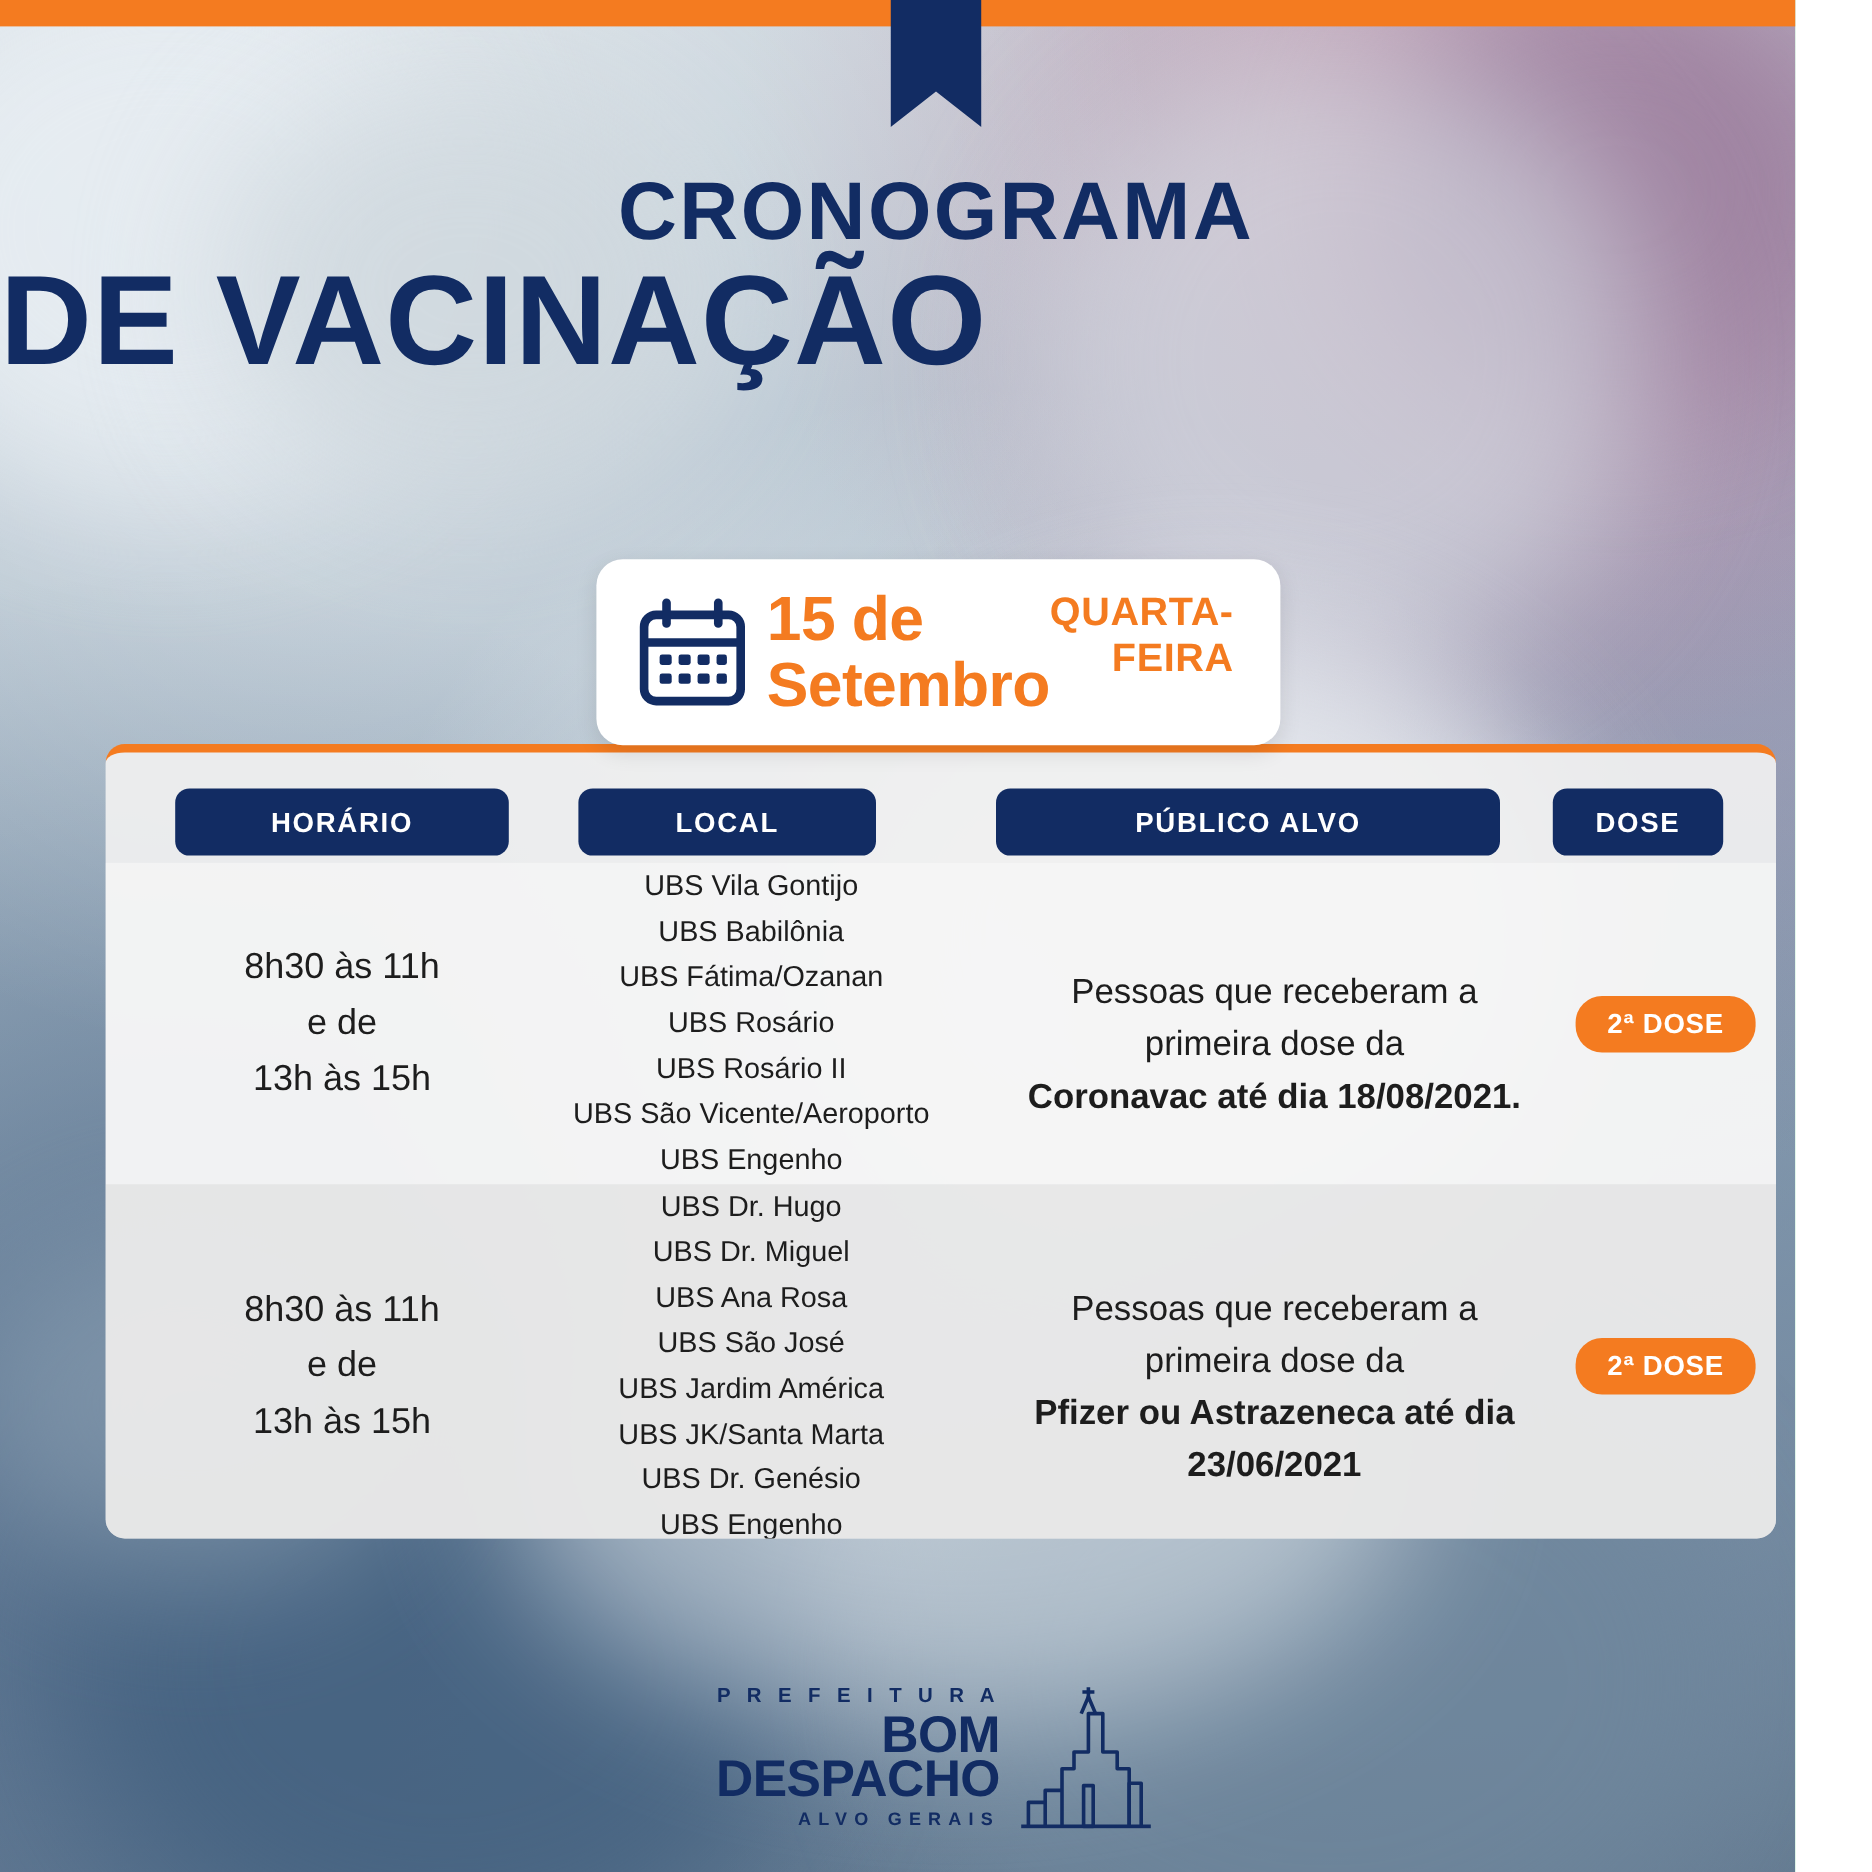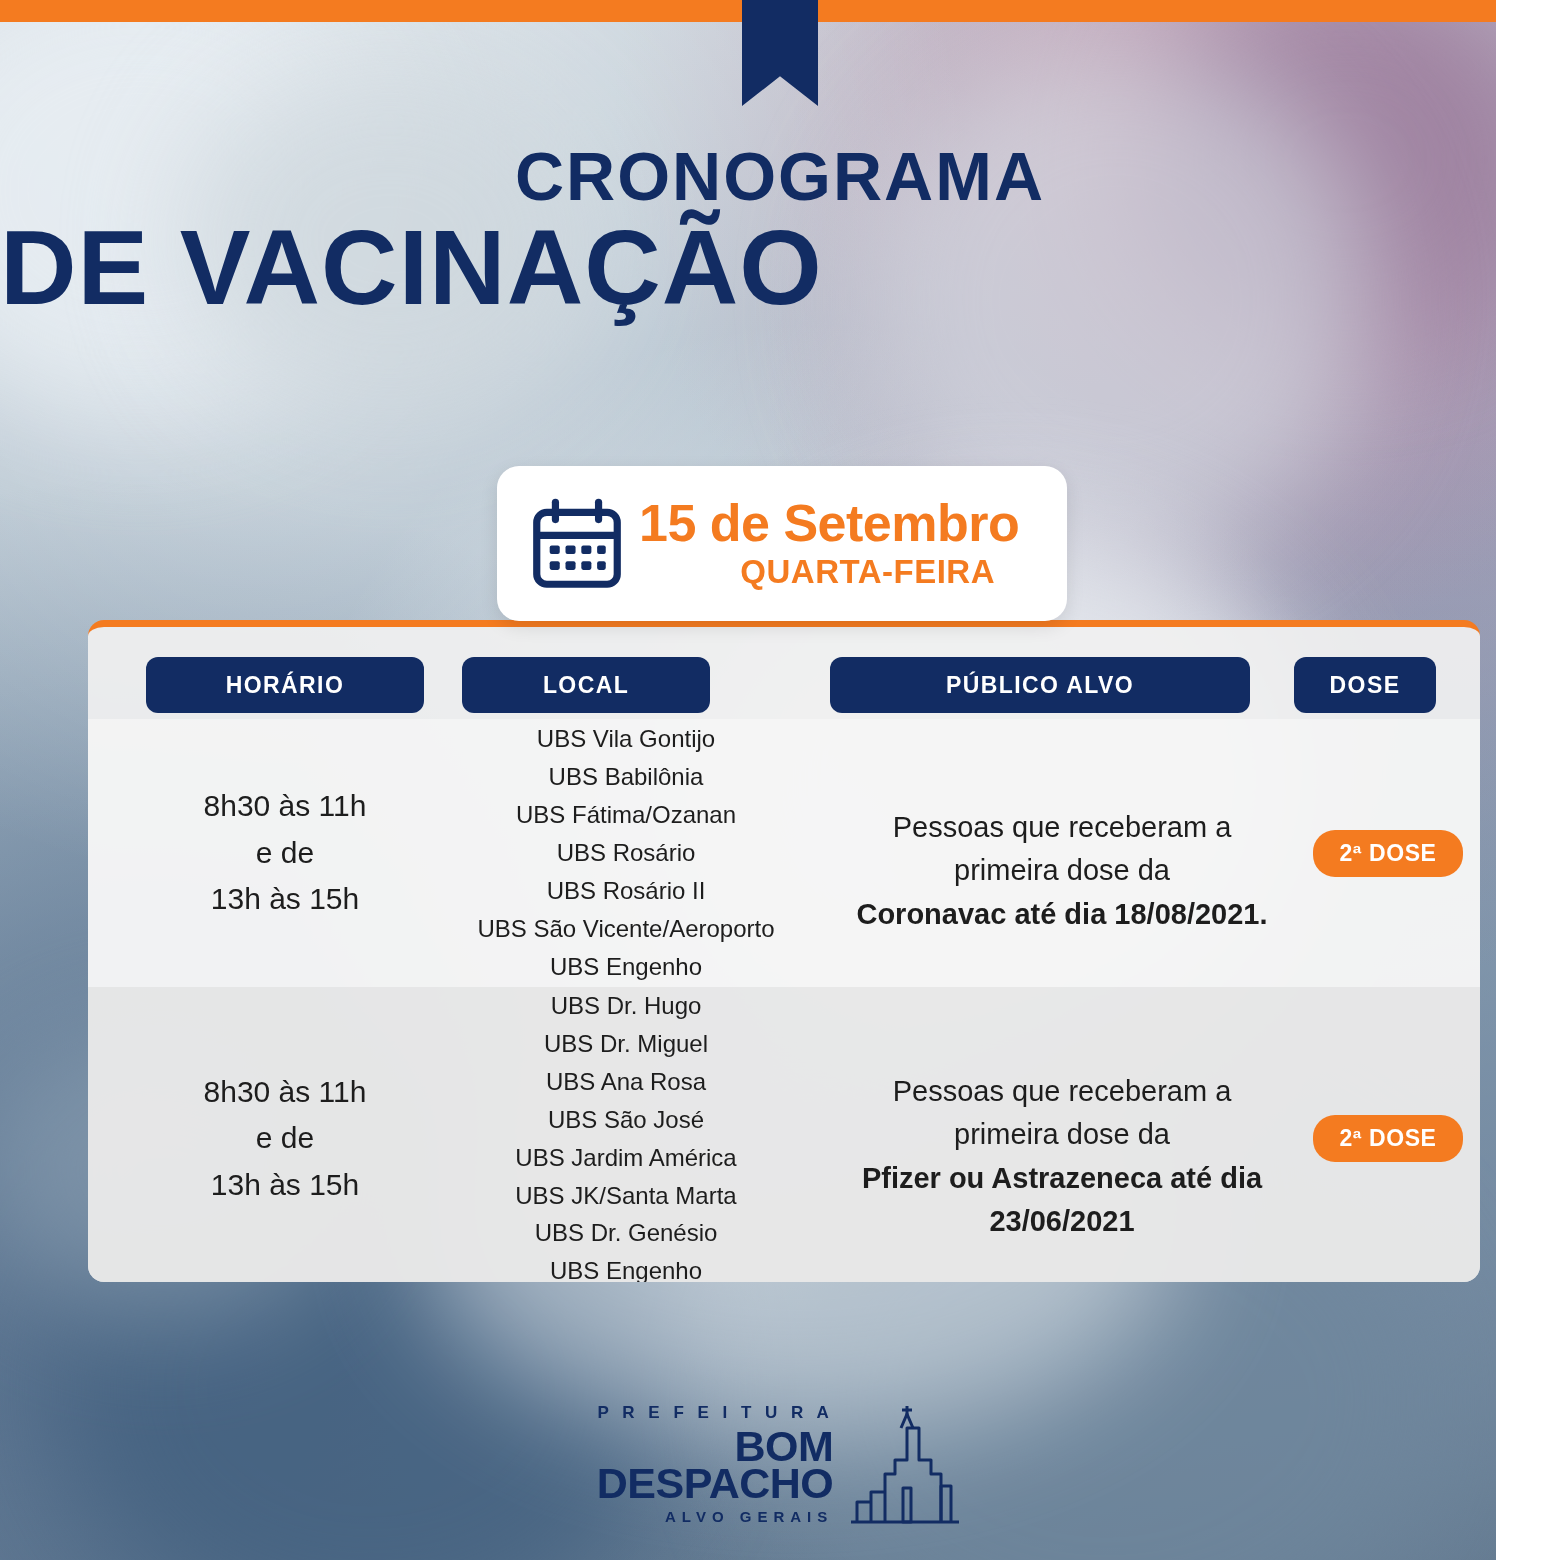--- a/index.html
+++ b/index.html
@@ -99,21 +99,21 @@
     height: 155px;
     background: #ffffff;
     border-radius: 22px;
     box-shadow: 0 6px 18px rgba(0,0,0,0.10);
     display: flex;
     align-items: center;
     padding: 0 34px;
     z-index: 5;
   }
   .cal-icon { width: 92px; height: 92px; flex: 0 0 92px; margin-right: 16px; }
-  .date-text { display: flex; flex-direction: column; justify-content: center; flex: 1; }
+  .date-text { display: flex; flex-direction: row; justify-content: center; flex: 1; }
   .date-main {
     font-size: 52px;
     font-weight: 700;
     color: #f47b20;
     line-height: 1.05;
     letter-spacing: -0.5px;
   }
   .date-sub {
     font-size: 33px;
     font-weight: 700;
@@ -149,21 +149,21 @@
     border-radius: 12px;
     font-size: 23px;
     font-weight: 700;
     letter-spacing: 1.4px;
     display: flex;
     align-items: center;
     justify-content: center;
     height: 56px;
   }
   .chip-horario { left: 58px;  width: 278px; }
-  .chip-local   { left: 374px; width: 248px; }
+  .chip-local   { left: 394px; width: 248px; }
   .chip-publico { left: 742px; width: 420px; }
   .chip-dose    { left: 1206px; width: 142px; }
 
   .row {
     position: relative;
     display: flex;
     align-items: center;
     min-height: 268px;
   }
   .row-a { background: rgba(250,250,250,0.55); }

